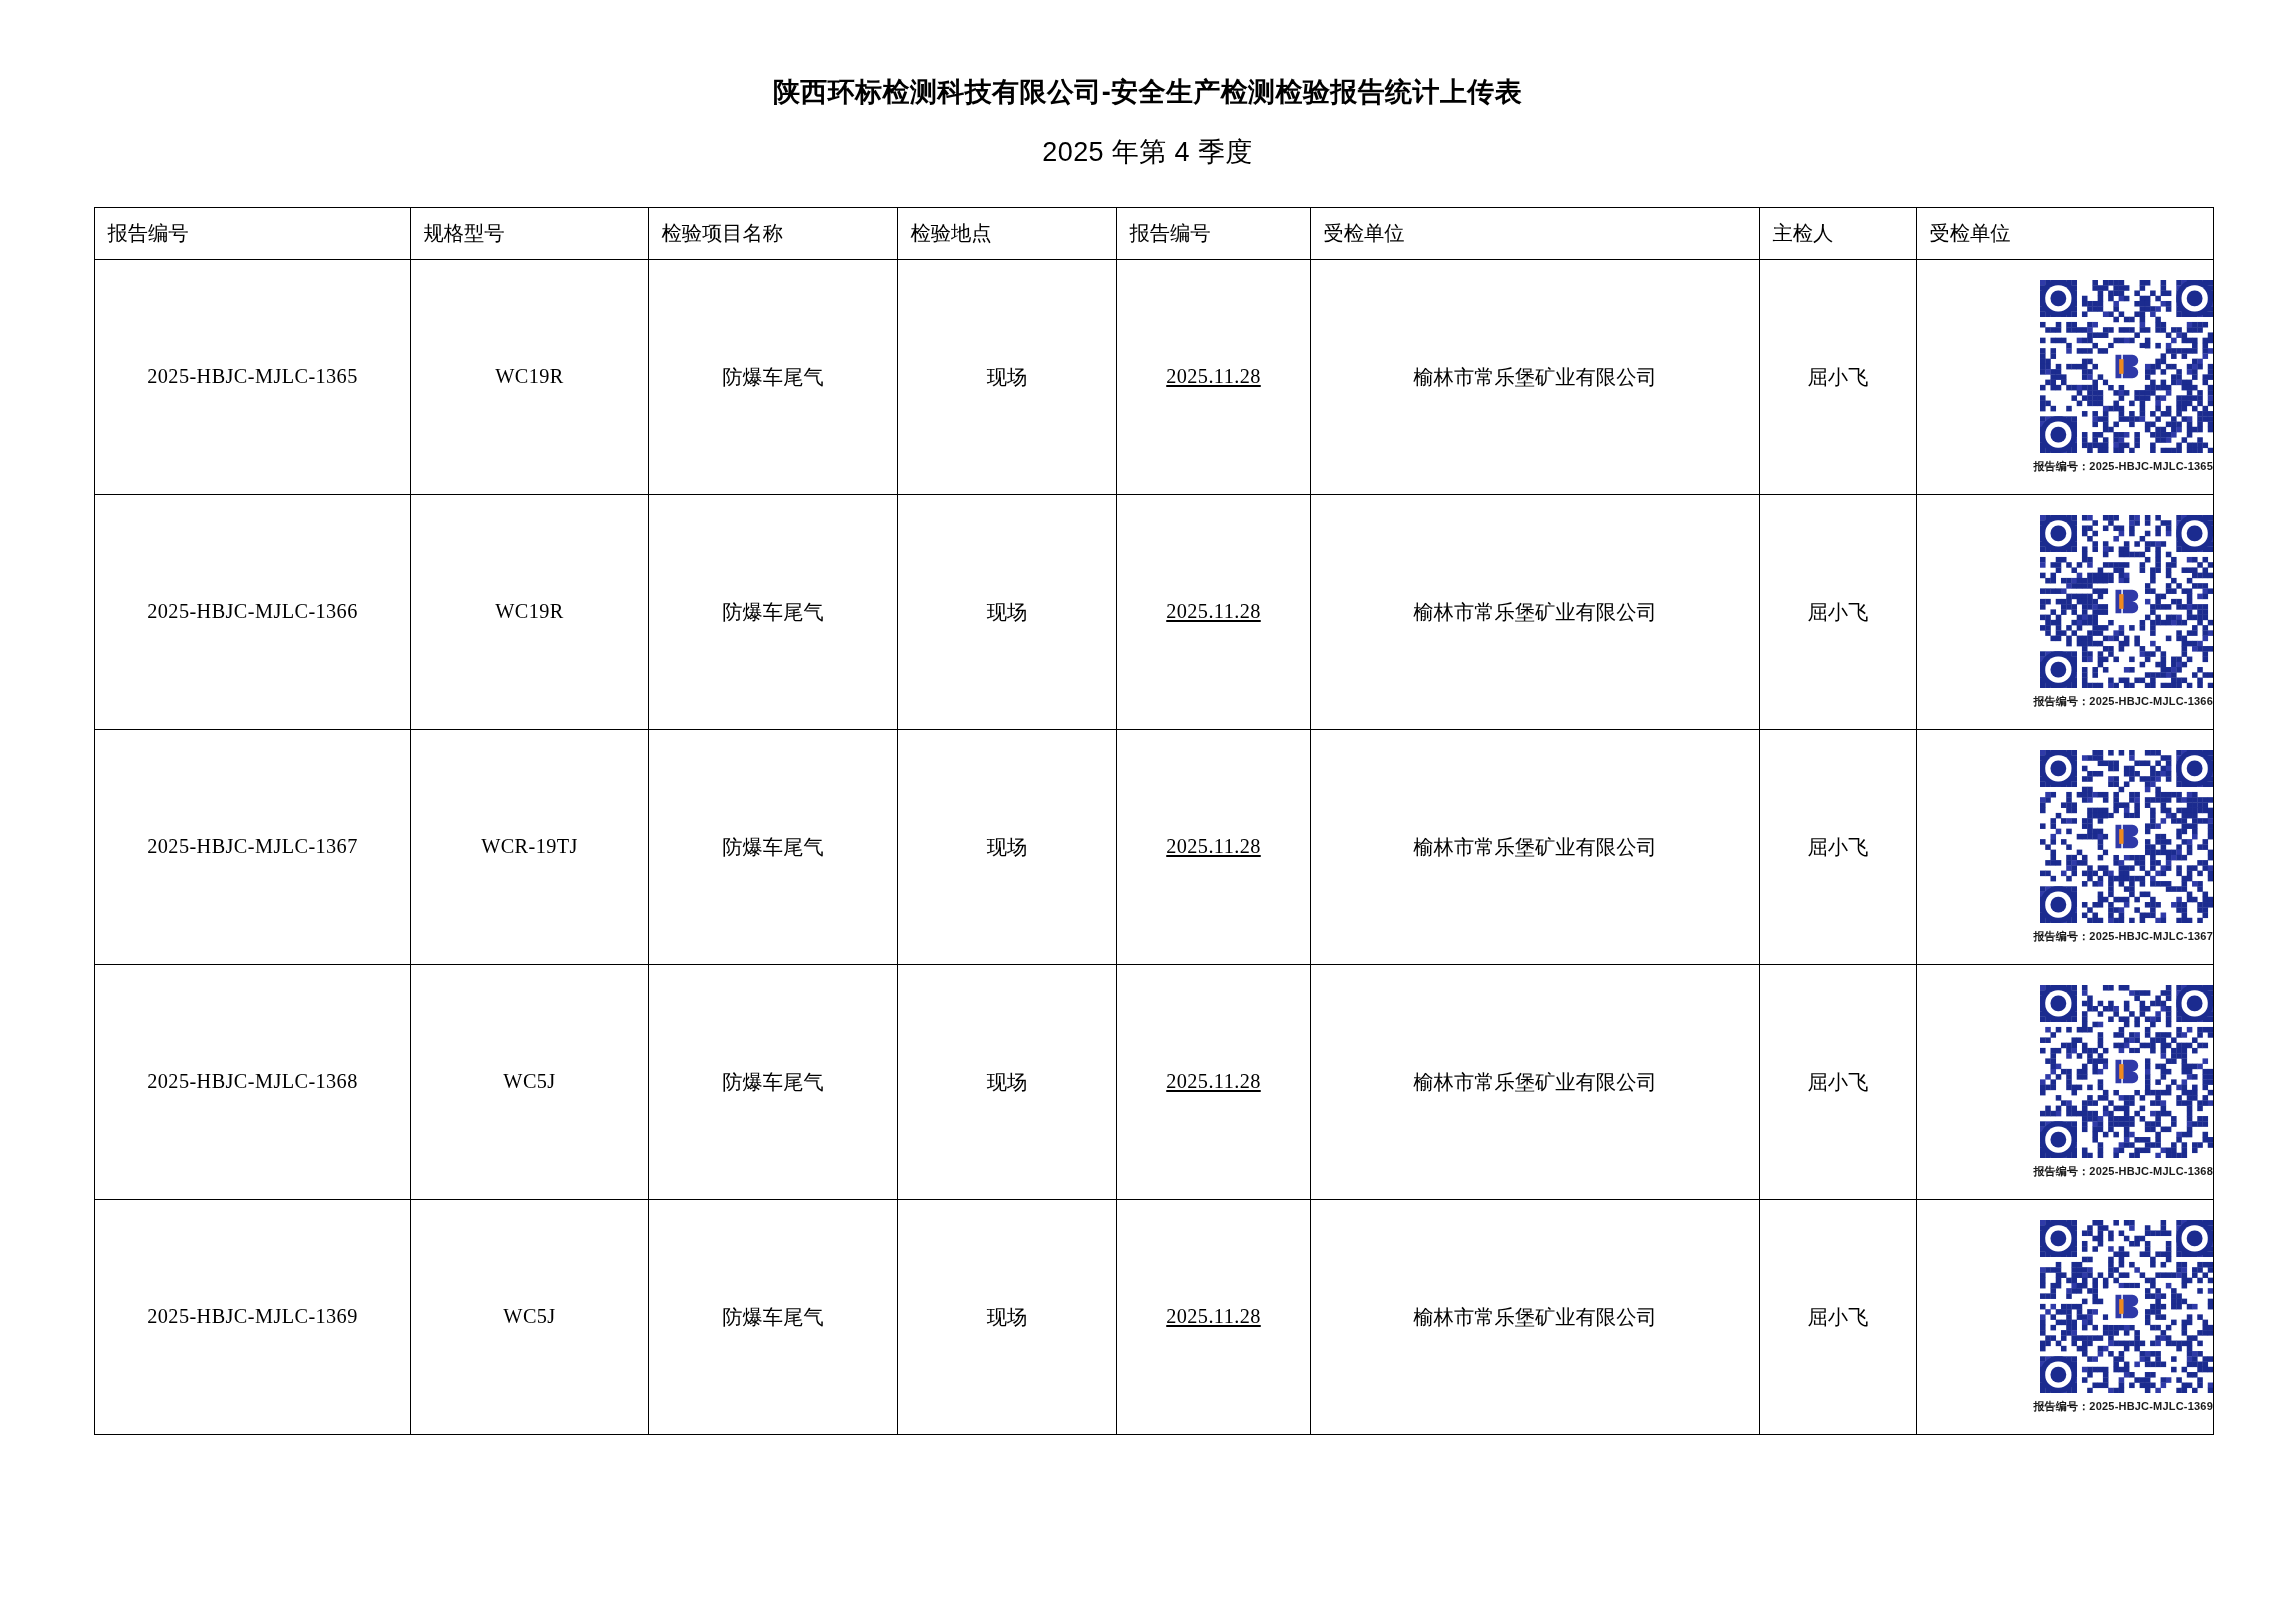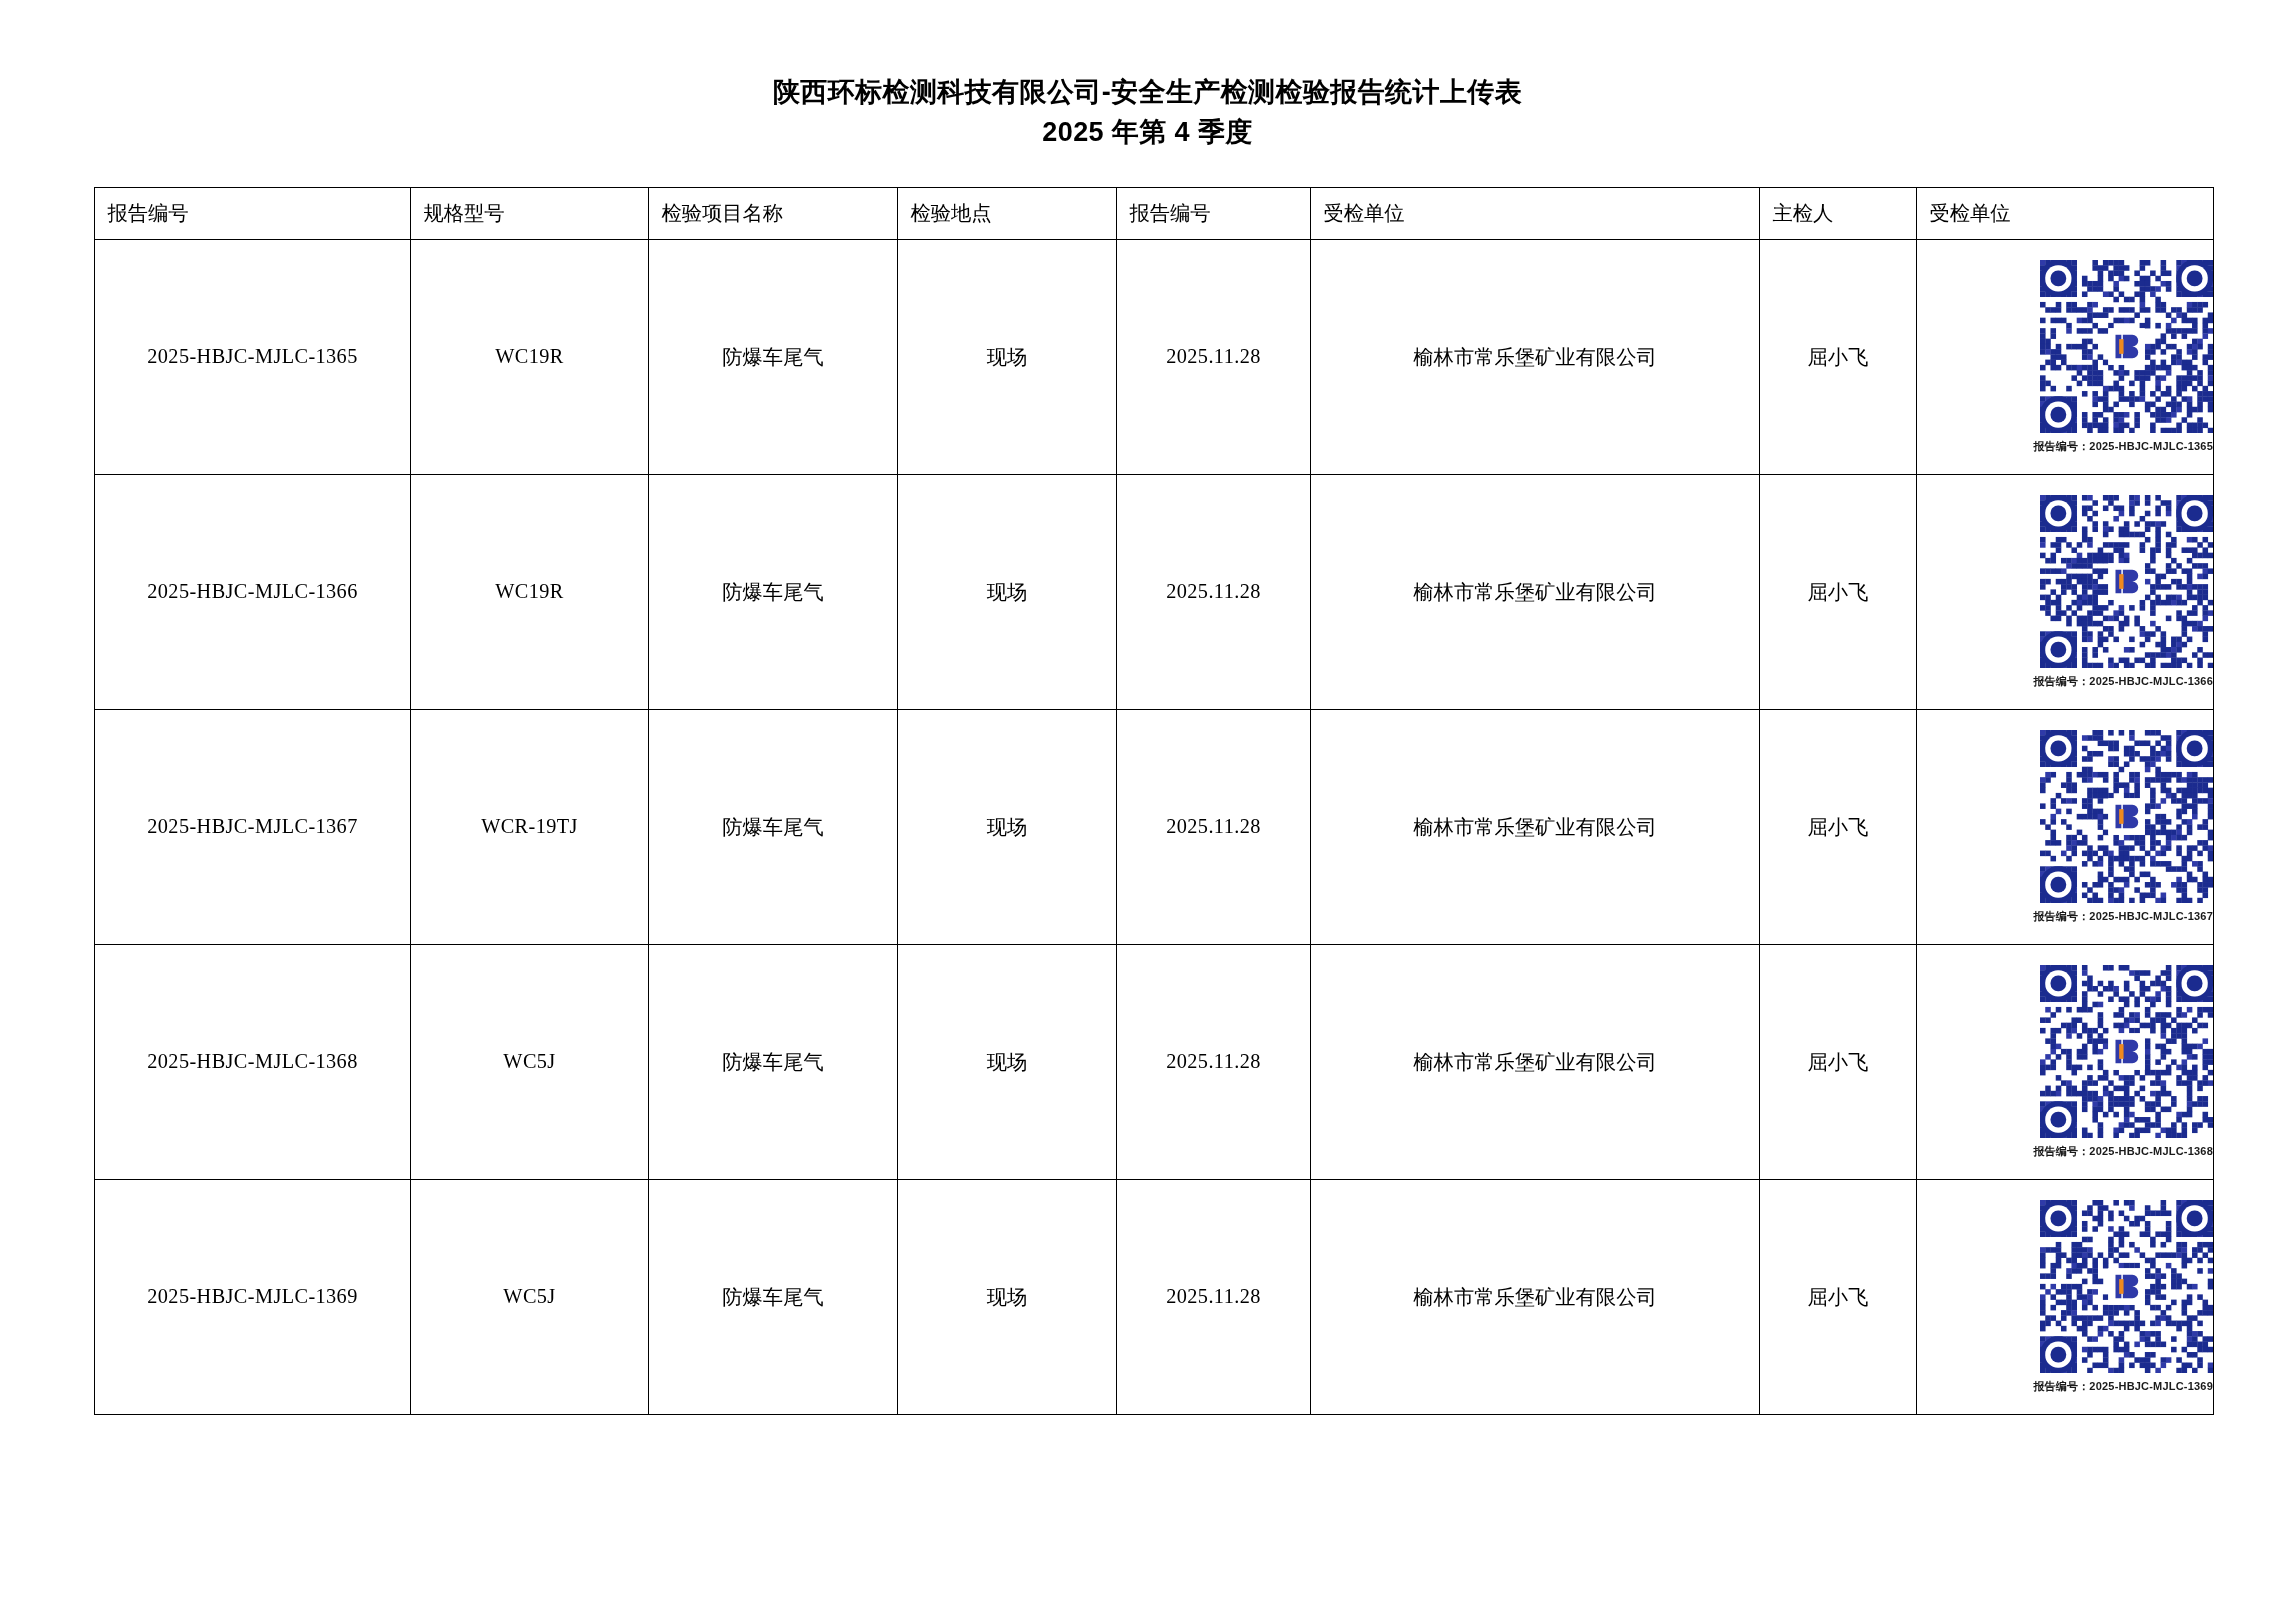--- a/index.html
+++ b/index.html
@@ -27,25 +27,25 @@
   }
   .title-line1 {
     font-family: "Liberation Sans", sans-serif;
     font-weight: bold;
     font-size: 27px;
     letter-spacing: 0.4px;
     line-height: 1.35;
   }
   .title-line2 {
     font-family: "Liberation Sans", sans-serif;
-    font-weight: bold;
+    font-weight: normal;
     font-size: 27px;
     letter-spacing: 0.4px;
     line-height: 1.5;
-    margin-top: 2px;
+    margin-top: 22px;
   }
   table.report-table {
     border-collapse: collapse;
     table-layout: fixed;
     margin-left: 94px;
     margin-top: 34px;
     width: 2119px;
   }
   table.report-table th,
   table.report-table td {
@@ -74,20 +74,21 @@
   }
   td.col-model {
     font-family: "Liberation Mono", monospace;
     font-size: 20.3px;
     letter-spacing: 0.4px;
   }
   td.col-date {
     font-family: "Liberation Mono", monospace;
     font-size: 20.3px;
     letter-spacing: 0.4px;
+    text-decoration: underline;
   }
   td.col-photo {
     padding: 0;
   }
   .qr-wrap {
     display: flex;
     flex-direction: column;
     align-items: flex-end;
     justify-content: center;
     height: 100%;

